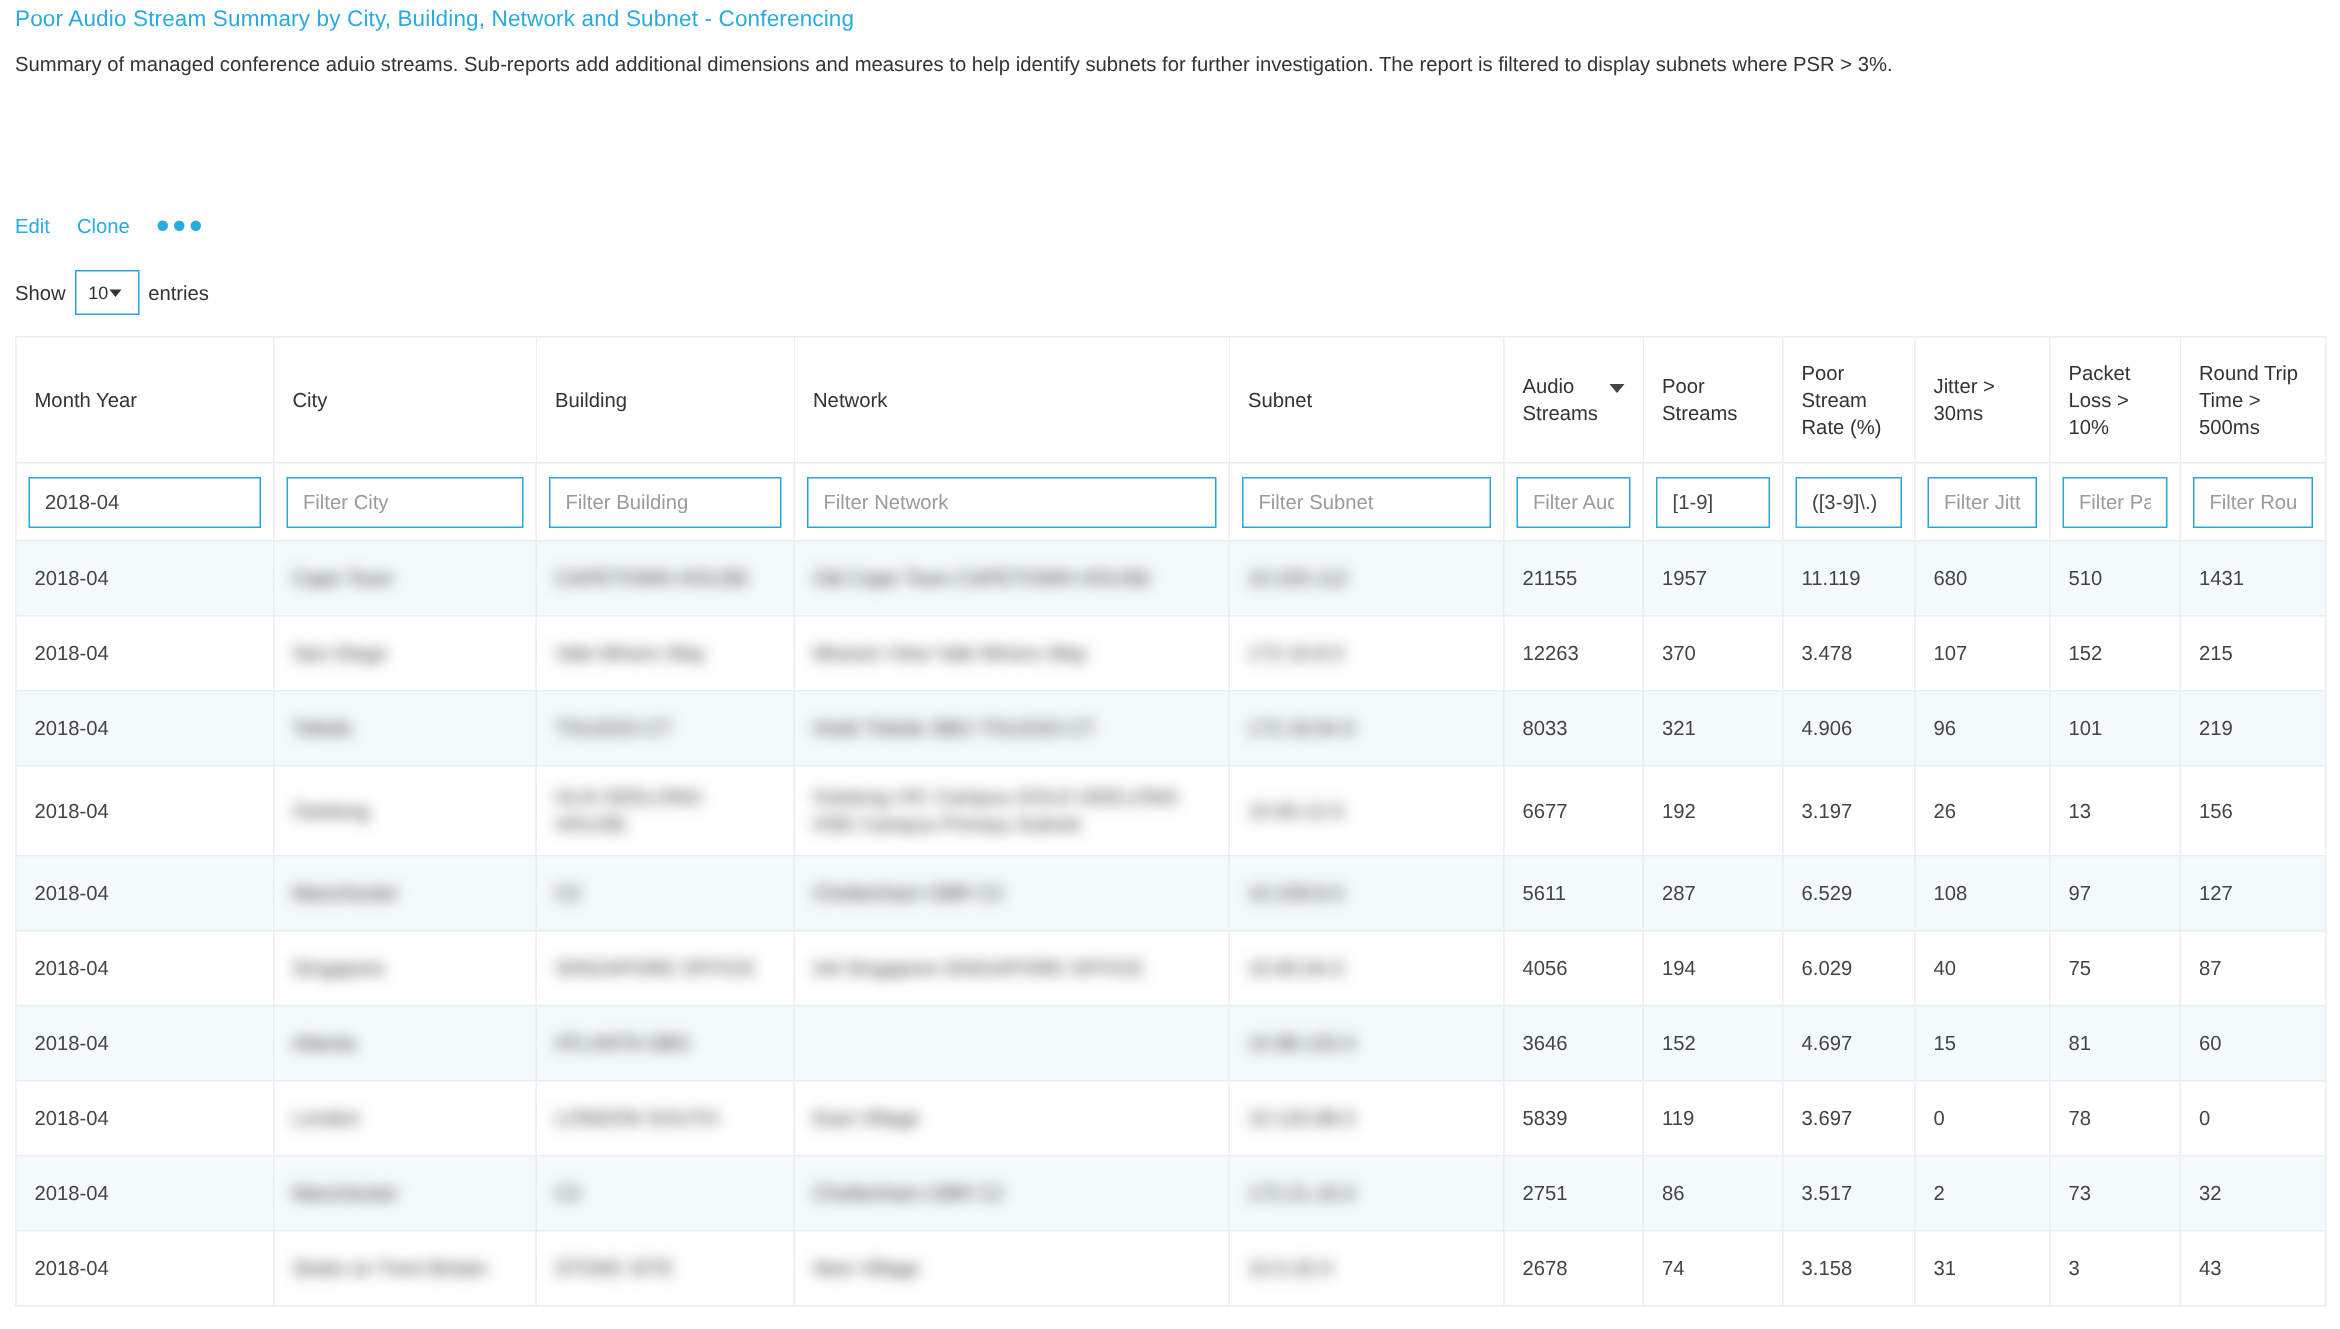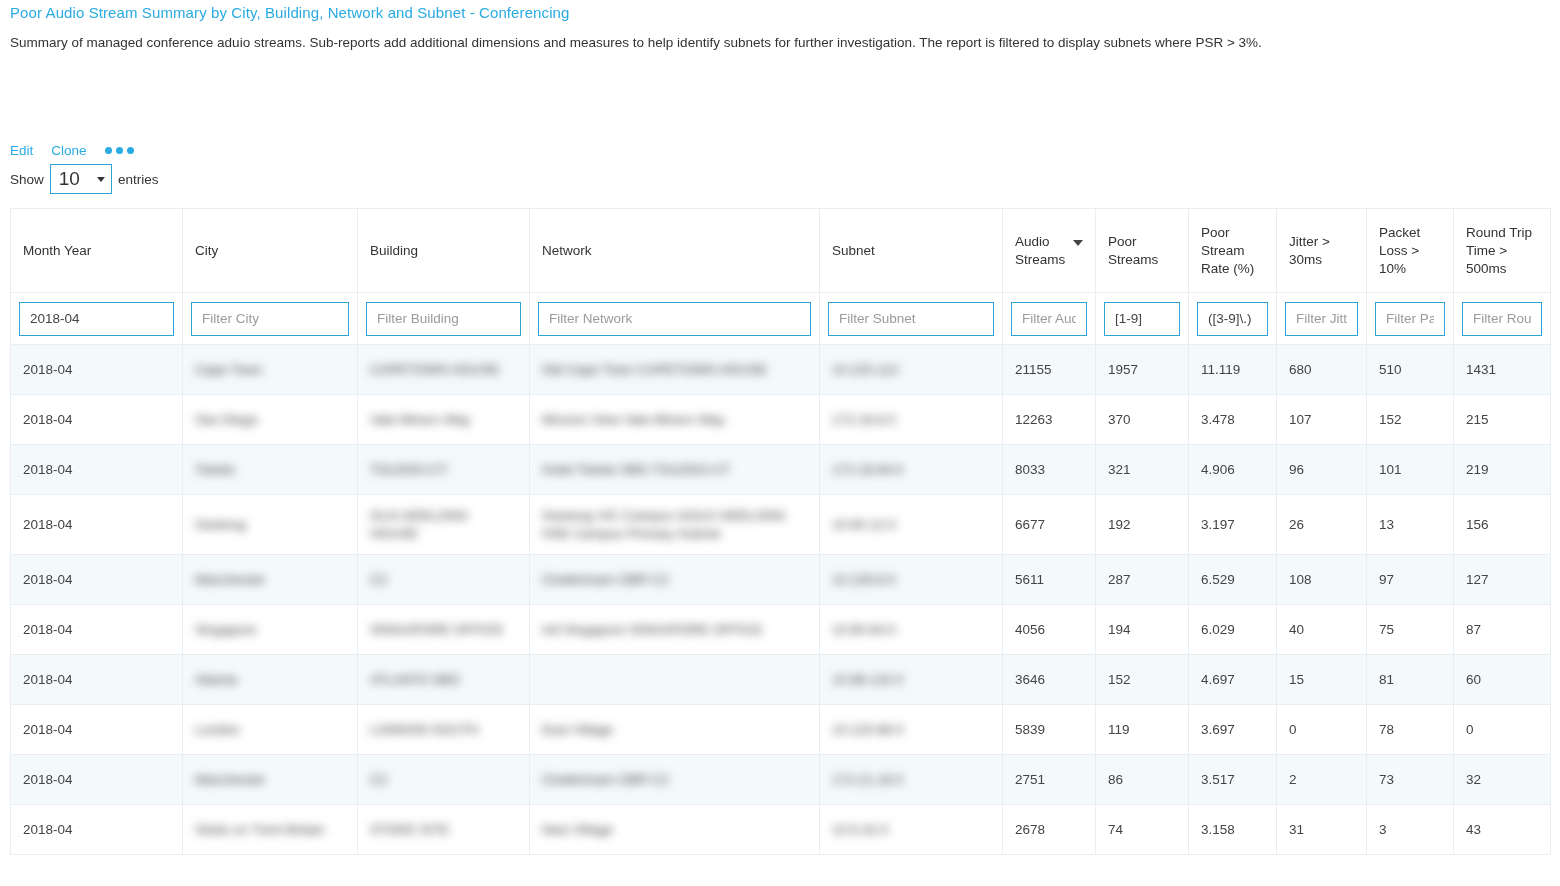--- a/index.html
+++ b/index.html
@@ -43,39 +43,39 @@
   .dots-menu {
     display: flex; gap: 4px; align-items: center;
     cursor: pointer; padding: 2px 0;
   }
   .dots-menu i {
     display: block; width: 7px; height: 7px; border-radius: 50%;
     background: #29abe2;
   }
 
   .length-bar {
-    margin-top: 4px;
+    margin-top: 20px;
     display: flex;
     align-items: center;
     gap: 6px;
     font-size: 13.5px;
     color: #333;
     height: 30px;
   }
   .length-select {
     border: 1px solid #2ba5d6;
     background: #fff;
     height: 30px;
     padding: 0 6px 0 8px;
-    font-size: 19px;
+    font-size: 12px;
     font-family: "Liberation Sans", sans-serif;
     color: #333;
     display: inline-flex;
     align-items: center;
-    gap: 17px;
+    gap: 1px;
     cursor: pointer;
     min-width: 43px;
   }
   .caret-down {
     width: 0; height: 0;
     border-left: 4px solid transparent;
     border-right: 4px solid transparent;
     border-top: 5px solid #333;
     display: inline-block;
   }

